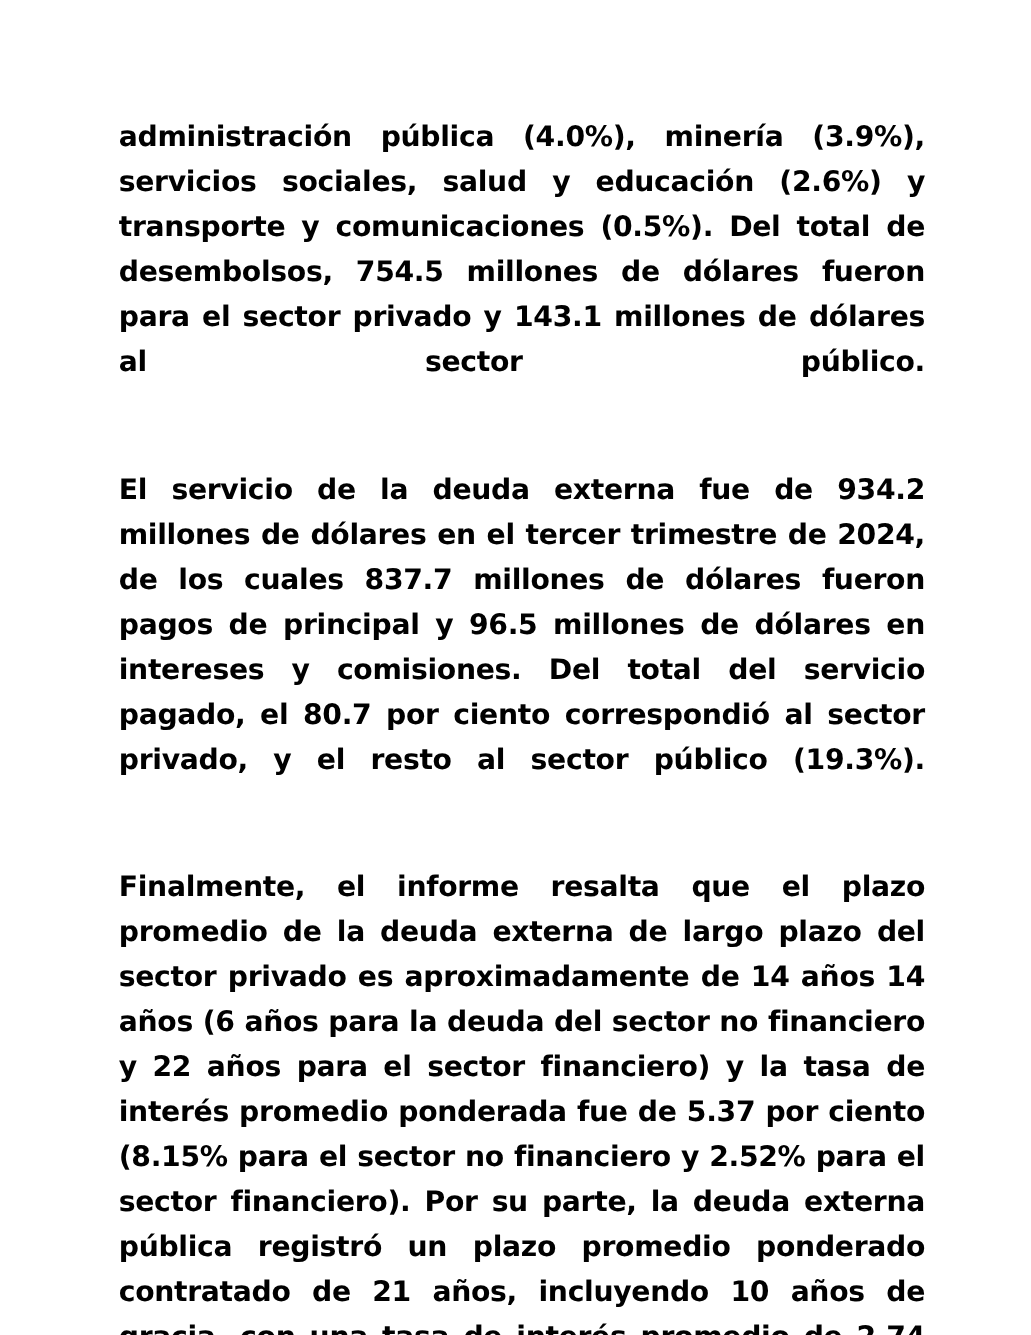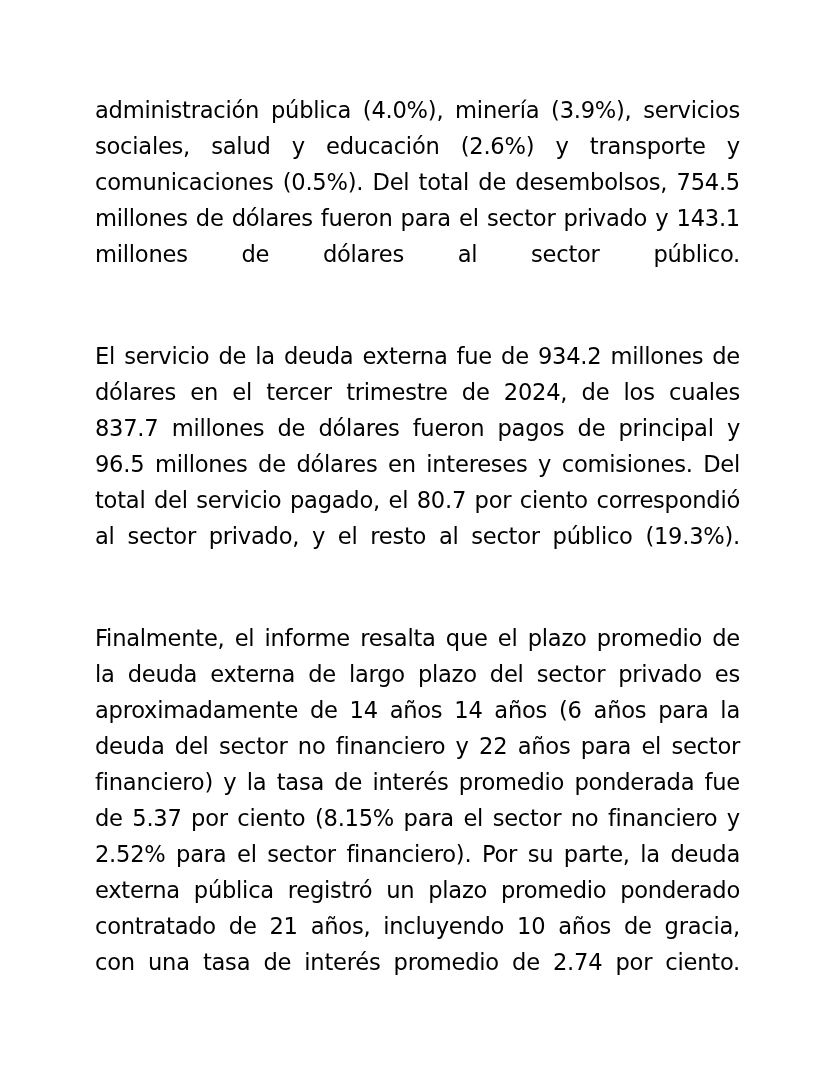--- a/index.html
+++ b/index.html
@@ -28,21 +28,21 @@
   }
 
   .doc-body {
     width: 645px;
   }
 
   .para {
     margin: 0 0 30px 0;
     font-size: 22.6px;
     line-height: 36px;
-    font-weight: 400;
+    font-weight: 700;
     text-align: justify;
     text-justify: inter-word;
     letter-spacing: -0.25px;
     word-spacing: 0.2px;
     color: #000000;
     hyphens: none;
   }
 
   .para:last-of-type {
     margin-bottom: 0;

